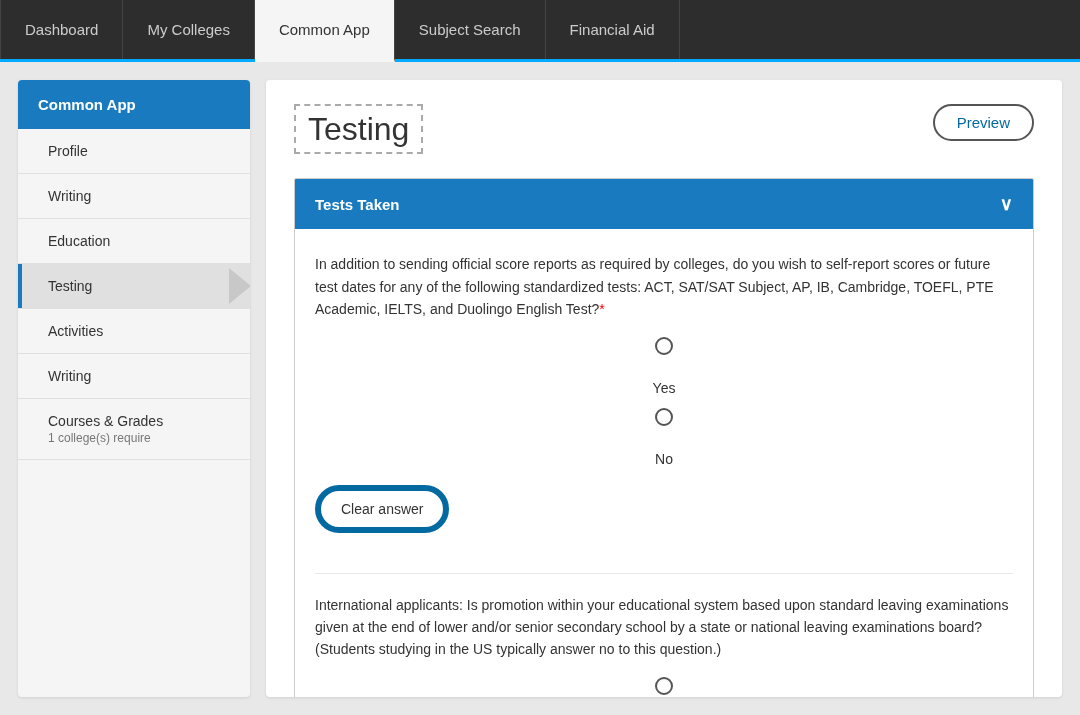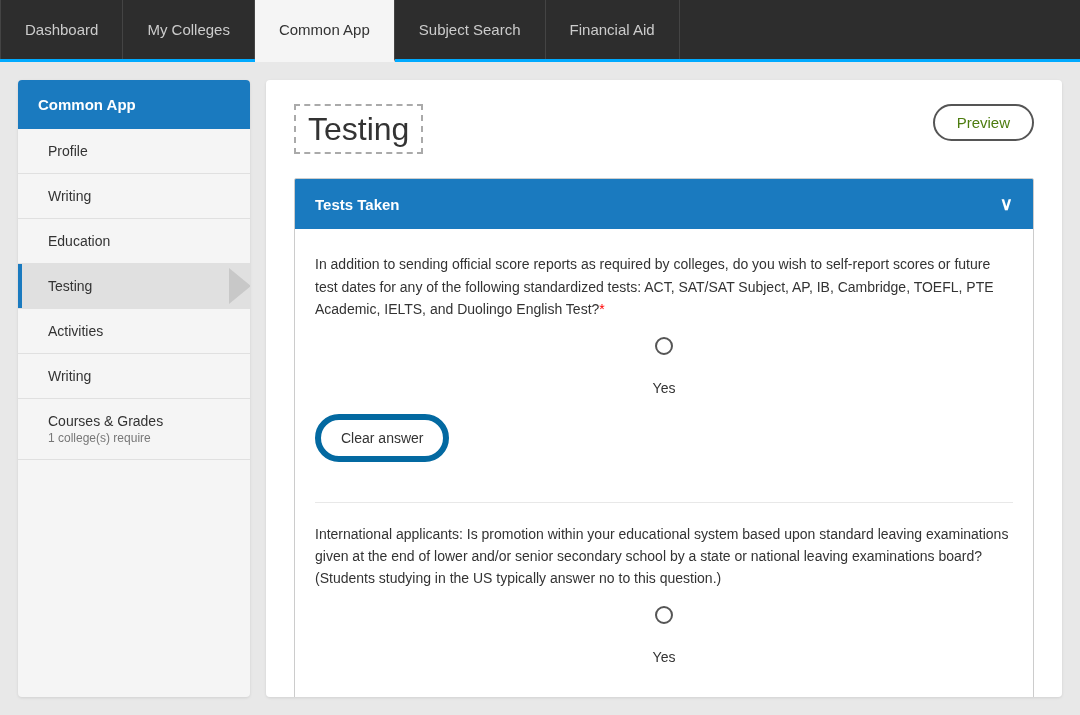--- a/index.html
+++ b/index.html
@@ -121,21 +121,21 @@
       padding: 4px 12px;
       line-height: 1.2;
     }
     .preview-btn {
       border: 2px solid #555;
       background: #fff;
       padding: 8px 22px;
       border-radius: 24px;
       font-size: 15px;
       cursor: pointer;
-      color: #4d7c0f;
+      color: #0369a1;
     }
 
     
     .section-card {
       border: 1px solid #ccc;
       border-radius: 2px;
       overflow: hidden;
       margin-bottom: 20px;
     }
     .section-header {
@@ -260,20 +260,24 @@
         
         <p class="question-text">
           <span>In addition to sending official score reports as required by colleges, do you wish to self-report scores or future test dates for any of the following standardized tests: ACT, SAT/SAT Subject, AP, IB, Cambridge, TOEFL, PTE Academic, IELTS, and Duolingo English Test?</span><span class="required-star">*</span>
         </p>
 
         <div class="radio-option">
           <div class="radio-circle"></div>
           <span class="radio-label">Yes</span>
         </div>
 
+        <div class="radio-option">
+          <div class="radio-circle"></div>
+          <span class="radio-label">No</span>
+        </div>
 
         <button class="clear-answer-btn">Clear answer</button>
 
         <hr class="divider">
 
         
         <p class="international-question">
           <span class="question-bold">International applicants:</span><span> Is promotion within your educational system based upon standard leaving examinations given at the end of lower and/or senior secondary school by a state or national leaving examinations board? (Students studying in the US typically answer no to this question.)</span>
         </p>
 

